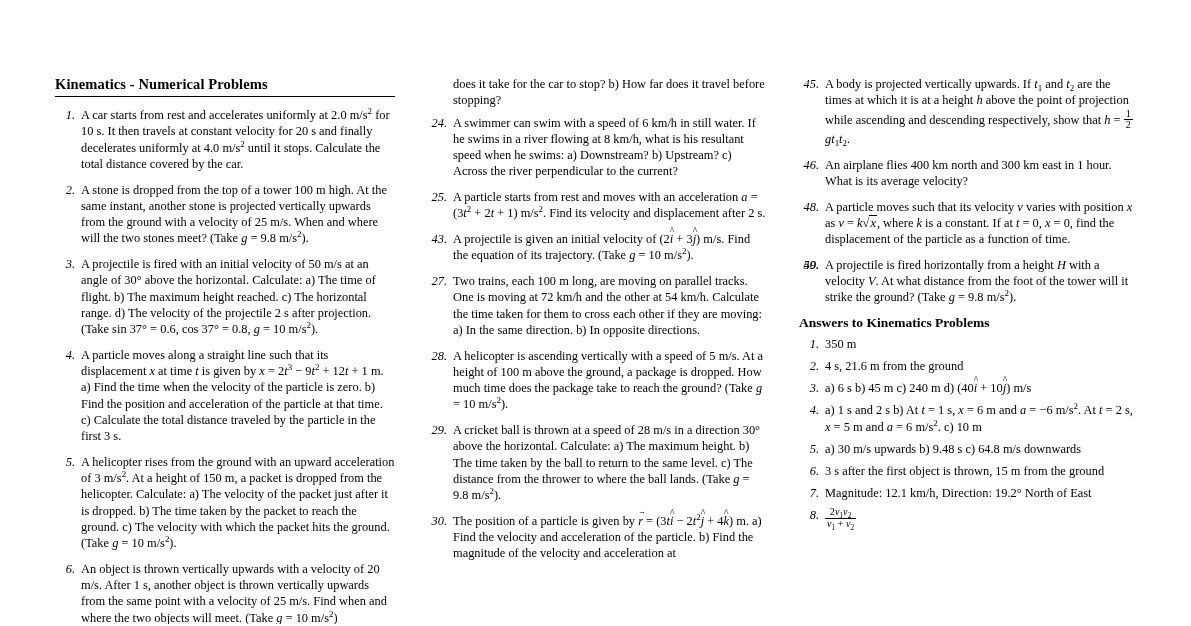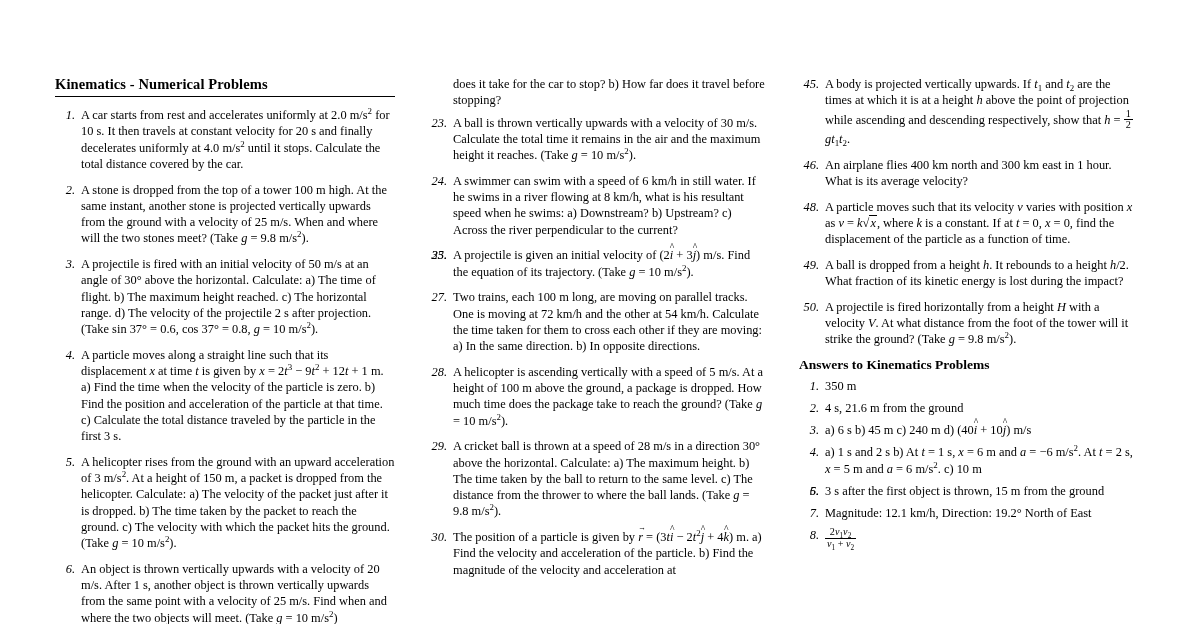--- a/index.html
+++ b/index.html
@@ -125,46 +125,45 @@
           <li><span class="num">3.</span><span>A projectile is fired with an initial velocity of 50 m/s at an angle of 30° above the horizontal. Calculate: a) The time of flight. b) The maximum height reached. c) The horizontal range. d) The velocity of the projectile 2 s after projection. (Take sin 37° = 0.6, cos 37° = 0.8, <span class="m">g</span> = 10 m/s<sup>2</sup>).</span></li>
           <li><span class="num">4.</span><span>A particle moves along a straight line such that its displacement <span class="m">x</span> at time <span class="m">t</span> is given by <span class="m">x</span> = 2<span class="m">t</span><sup>3</sup> − 9<span class="m">t</span><sup>2</sup> + 12<span class="m">t</span> + 1 m. a) Find the time when the velocity of the particle is zero. b) Find the position and acceleration of the particle at that time. c) Calculate the total distance traveled by the particle in the first 3 s.</span></li>
           <li><span class="num">5.</span><span>A helicopter rises from the ground with an upward acceleration of 3 m/s<sup>2</sup>. At a height of 150 m, a packet is dropped from the helicopter. Calculate: a) The velocity of the packet just after it is dropped. b) The time taken by the packet to reach the ground. c) The velocity with which the packet hits the ground. (Take <span class="m">g</span> = 10 m/s<sup>2</sup>).</span></li>
           <li><span class="num">6.</span><span>An object is thrown vertically upwards with a velocity of 20 m/s. After 1 s, another object is thrown vertically upwards from the same point with a velocity of 25 m/s. Find when and where the two objects will meet. (Take <span class="m">g</span> = 10 m/s<sup>2</sup>)</span></li>
         </ol>
     </div>
 
     <div class="col">
       <div style="font-size:12.4px; line-height:1.31; padding-left:26px; margin-bottom:6px;">does it take for the car to stop? b) How far does it travel before stopping?</div>
       <ol class="qlist" id="col2-list">
-          <li><span class="num">23.</span><span>A ball is thrown vertically upwards with a velocity of 30 m/s. Calculate the total time it remains in the air and the maximum height it reaches. (Take <span class="m">g</span> = 10 m/s<sup>2</sup>).</span></li>
           <li><span class="num">24.</span><span>A swimmer can swim with a speed of 6 km/h in still water. If he swims in a river flowing at 8 km/h, what is his resultant speed when he swims: a) Downstream? b) Upstream? c) Across the river perpendicular to the current?</span></li>
-          <li><span class="num">25.</span></li>
-          <li><span class="num">33.</span><span>A projectile is given an initial velocity of (2<span class="hat m">i</span> + 3<span class="hat m">j</span>) m/s. Find the equation of its trajectory. (Take <span class="m">g</span> = 10 m/s<sup>2</sup>).</span></li>
+          <li><span class="num">25.</span><span>A particle starts from rest and moves with an acceleration <span class="m">a</span> = (3<span class="m">t</span><sup>2</sup> + 2<span class="m">t</span> + 1) m/s<sup>2</sup>. Find its velocity and displacement after 2 s.</span></li>
+          <li><span class="num">43.</span><span>A projectile is given an initial velocity of (2<span class="hat m">i</span> + 3<span class="hat m">j</span>) m/s. Find the equation of its trajectory. (Take <span class="m">g</span> = 10 m/s<sup>2</sup>).</span></li>
           <li><span class="num">27.</span><span>Two trains, each 100 m long, are moving on parallel tracks. One is moving at 72 km/h and the other at 54 km/h. Calculate the time taken for them to cross each other if they are moving: a) In the same direction. b) In opposite directions.</span></li>
           <li><span class="num">28.</span><span>A helicopter is ascending vertically with a speed of 5 m/s. At a height of 100 m above the ground, a package is dropped. How much time does the package take to reach the ground? (Take <span class="m">g</span> = 10 m/s<sup>2</sup>).</span></li>
           <li><span class="num">29.</span><span>A cricket ball is thrown at a speed of 28 m/s in a direction 30° above the horizontal. Calculate: a) The maximum height. b) The time taken by the ball to return to the same level. c) The distance from the thrower to where the ball lands. (Take <span class="m">g</span> = 9.8 m/s<sup>2</sup>).</span></li>
           <li><span class="num">30.</span><span>The position of a particle is given by <span class="vec m">r</span> = (3<span class="m">t</span><span class="hat m">i</span> − 2<span class="m">t</span><sup>2</sup><span class="hat m">j</span> + 4<span class="hat m">k</span>) m. a) Find the velocity and acceleration of the particle. b) Find the magnitude of the velocity and acceleration at</span></li>
         </ol>
     </div>
 
     <div class="col">
       <ol class="qlist" id="col3-list">
           <li><span class="num">45.</span><span>A body is projected vertically upwards. If <span class="m">t</span><sub>1</sub> and <span class="m">t</span><sub>2</sub> are the times at which it is at a height <span class="m">h</span> above the point of projection while ascending and descending respectively, show that <span class="m">h</span> = <span class="frac"><span class="top">1</span><span class="bot">2</span></span><span class="m">gt</span><sub>1</sub><span class="m">t</span><sub>2</sub>.</span></li>
           <li><span class="num">46.</span><span>An airplane flies 400 km north and 300 km east in 1 hour. What is its average velocity?</span></li>
           <li><span class="num">48.</span><span>A particle moves such that its velocity <span class="m">v</span> varies with position <span class="m">x</span> as <span class="m">v</span> = <span class="m">k</span><span class="sqrt">√<span class="rad m">x</span></span>, where <span class="m">k</span> is a constant. If at <span class="m">t</span> = 0, <span class="m">x</span> = 0, find the displacement of the particle as a function of time.</span></li>
-          <li><span class="num">49.</span><span>A ball is dropped from a height <span class="m">h</span>. It rebounds to a height <span class="m">h</span>/2. What fraction of its kinetic energy is lost during the impact?</span></li>
+          <li><span class="num">49.</span></li>
           <li><span class="num">50.</span><span>A projectile is fired horizontally from a height <span class="m">H</span> with a velocity <span class="m">V</span>. At what distance from the foot of the tower will it strike the ground? (Take <span class="m">g</span> = 9.8 m/s<sup>2</sup>).</span></li>
         </ol>
       <div class="section-title">Answers to Kinematics Problems</div>
       <ol class="qlist answers" id="col3-answers">
           <li><span class="num">1.</span><span>350 m</span></li>
           <li><span class="num">2.</span><span>4 s, 21.6 m from the ground</span></li>
           <li><span class="num">3.</span><span>a) 6 s b) 45 m c) 240 m d) (40<span class="hat m">i</span> + 10<span class="hat m">j</span>) m/s</span></li>
           <li><span class="num">4.</span><span>a) 1 s and 2 s b) At <span class="m">t</span> = 1 s, <span class="m">x</span> = 6 m and <span class="m">a</span> = −6 m/s<sup>2</sup>. At <span class="m">t</span> = 2 s, <span class="m">x</span> = 5 m and <span class="m">a</span> = 6 m/s<sup>2</sup>. c) 10 m</span></li>
-          <li><span class="num">5.</span></li>
+          <li><span class="num">5.</span><span>a) 30 m/s upwards b) 9.48 s c) 64.8 m/s downwards</span></li>
           <li><span class="num">6.</span><span>3 s after the first object is thrown, 15 m from the ground</span></li>
           <li><span class="num">7.</span><span>Magnitude: 12.1 km/h, Direction: 19.2° North of East</span></li>
           <li><span class="num">8.</span><span><span class="frac"><span class="top">2<span class="m">v</span><sub>1</sub><span class="m">v</span><sub>2</sub></span><span class="bot"><span class="m">v</span><sub>1</sub> + <span class="m">v</span><sub>2</sub></span></span></span></li>
         </ol>
     </div>
 
   </div>
 </div>
 
 </body></html>

